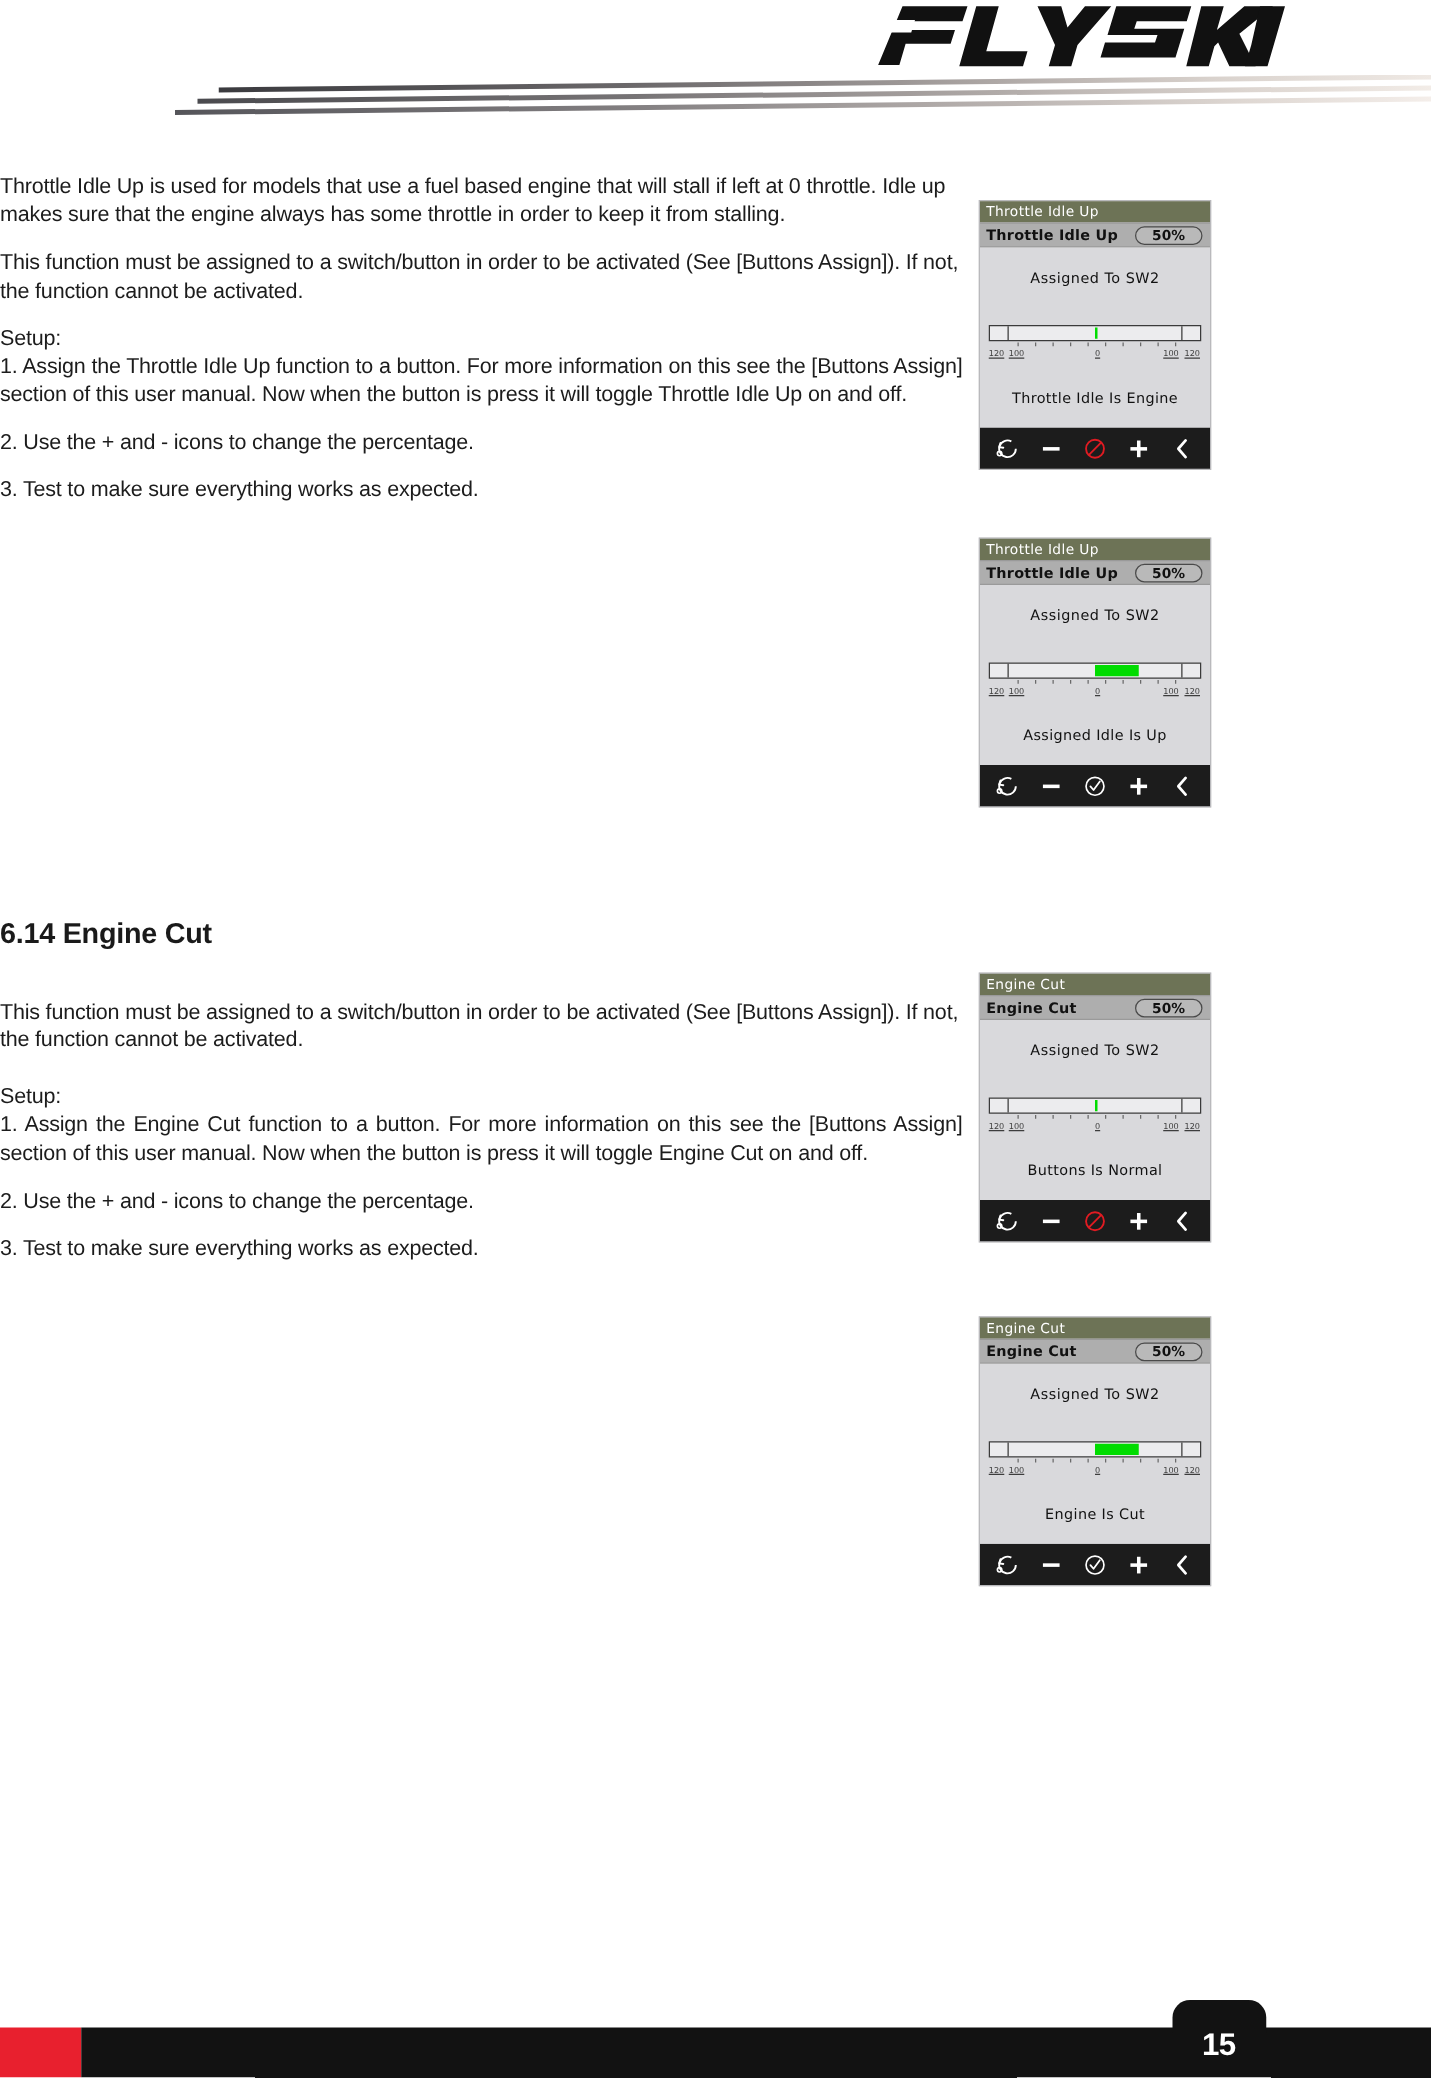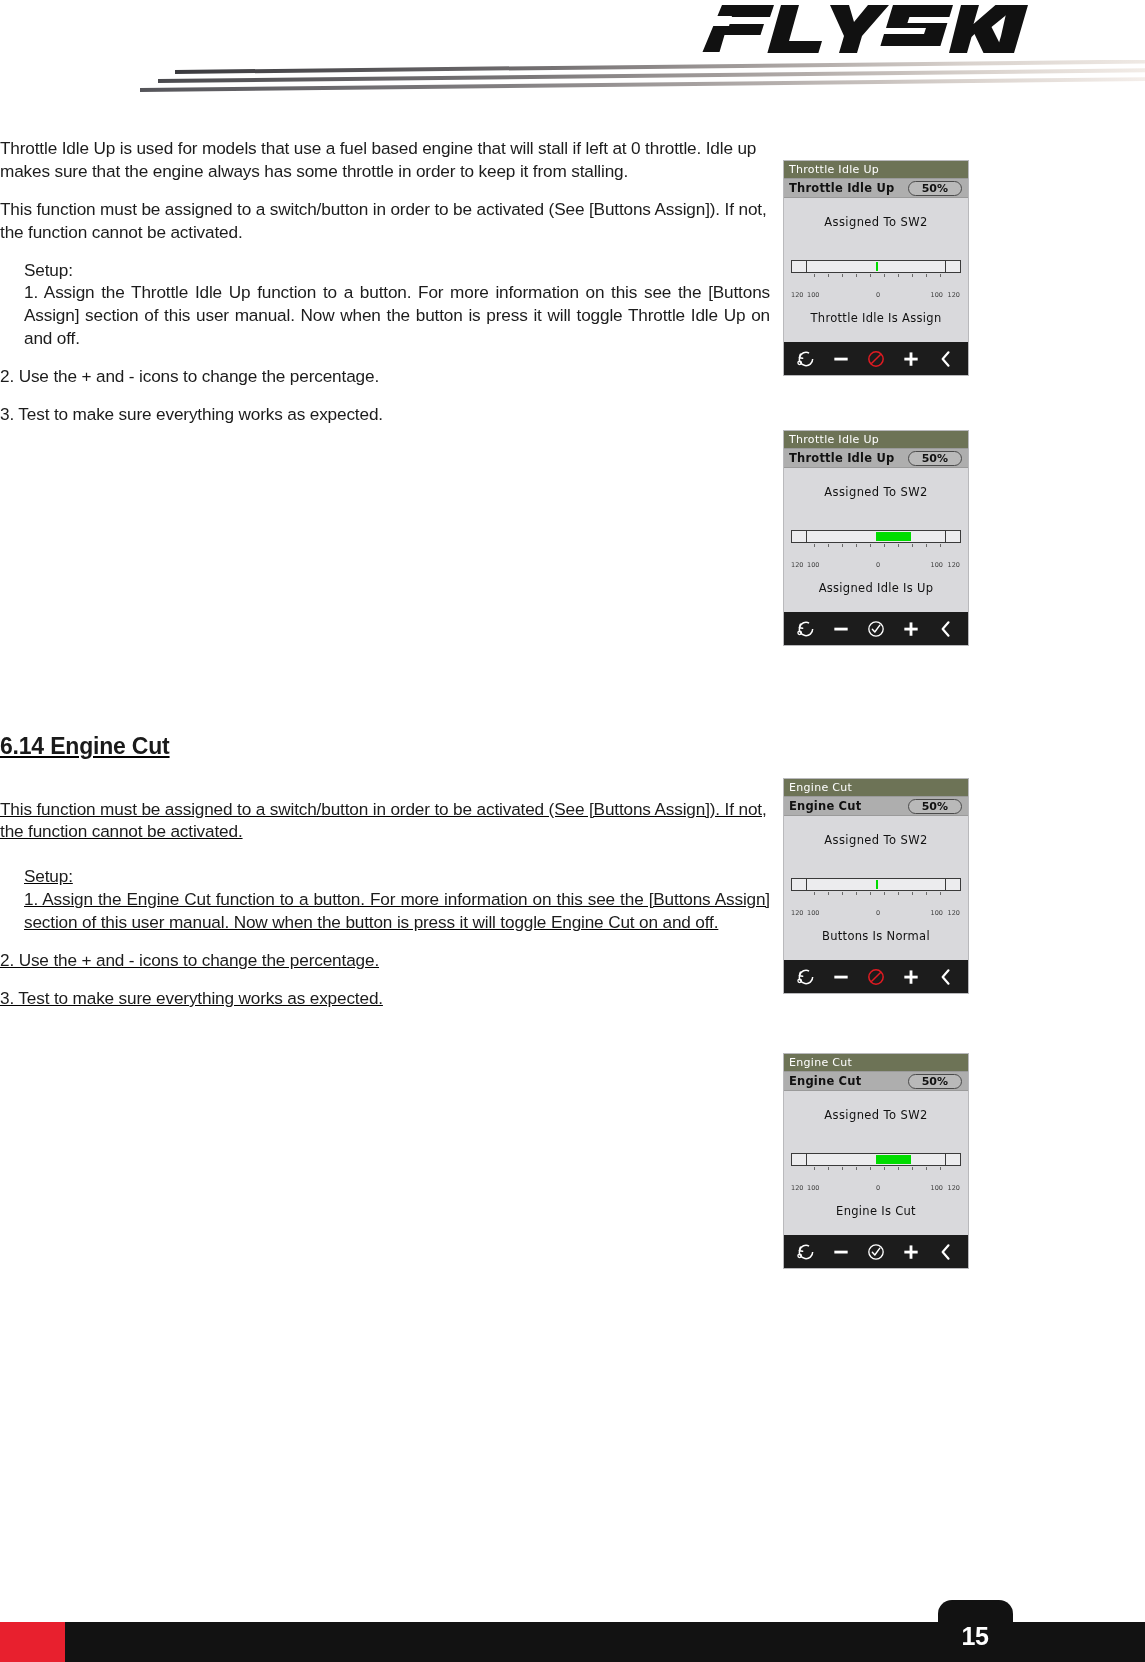--- a/index.html
+++ b/index.html
@@ -65,21 +65,21 @@
     letter-spacing: -0.2px;
     color: #1a1a1a;
     line-height: 1.2;
   }
   p.body {
     font-size: 17.2px;
     line-height: 1.33;
     color: #1c1c1c;
     letter-spacing: -0.15px;
   }
-  p.body.justify { text-align: justify; text-align-last: left; padding-left: 24px; }
+  p.body.justify { text-align: justify; text-align-last: left; }
   .gap-sm { height: 15px; }
   .gap-md { height: 22px; }
 
   
   .lcd {
     position: absolute;
     width: 186px;
     background: #d9d9dc;
     border: 1px solid #b9b9bc;
     font-family: "DejaVu Sans", sans-serif;
@@ -176,21 +176,21 @@
     background: #6a6a6a;
   }
   .scale-nums {
     position: absolute;
     left: 0; right: 0;
     top: 15px;
     height: 10px;
     font-size: 6.5px;
     color: #3d3d3d;
   }
-  .scale-nums span { position: absolute; top: 16px; }
+  .scale-nums span { position: absolute; top: 4px; text-decoration: underline; }
   .status-line {
     position: absolute;
     left: 0; right: 0;
     top: 113px;
     text-align: center;
     font-size: 11.5px;
     color: #111;
     letter-spacing: 0.3px;
   }
   .lcd-iconbar {
@@ -307,21 +307,21 @@
             <i style="left:96%"></i>
         </div>
         <div class="scale-nums">
           <span style="left:0px;">120</span>
           <span style="left:16px;">100</span>
           <span style="left:85px;">0</span>
           <span style="right:18px;">100</span>
           <span style="right:1px;">120</span>
         </div>
       </div>
-      <div class="status-line">Throttle Idle Is Assign</div>
+      <div class="status-line">Throttle Idle Is Engine</div>
     </div>
     <div class="lcd-iconbar">
       <div class="ib">
         <svg width="20" height="20" viewBox="0 0 24 24">
             <path d="M20 12a8 8 0 1 1-4.3-7.1" fill="none" stroke="#fff" stroke-width="1.8"></path>
             <path d="M5.2 6.4 L4 10.4 L8 11" fill="none" stroke="#fff" stroke-width="1.8" stroke-linecap="round" stroke-linejoin="round"></path>
             <circle cx="4.4" cy="16.6" r="2.1" fill="none" stroke="#fff" stroke-width="1.6"></circle>
           </svg>
       </div>
       <div class="ib">
@@ -411,21 +411,21 @@
           </svg>
       </div>
       <div class="ib">
         <svg width="20" height="20" viewBox="0 0 24 24">
             <path d="M15 4 L8 12 L15 20" fill="none" stroke="#fff" stroke-width="2.6" stroke-linecap="round" stroke-linejoin="round"></path>
           </svg>
       </div>
     </div>
   </div>
 
-  <div class="textcol" style="top:733px;text-decoration:underline;">
+  <div class="textcol" style="top:733px;">
     <h2 class="sec-head">6.14 Engine Cut</h2>
     <div class="gap-md"></div>
     <div class="gap-sm"></div>
     <p class="body">This function must be assigned to a switch/button in order to be activated (See [Buttons Assign]). If not, the function cannot be activated.</p>
     <div class="gap-md"></div>
     <p class="body justify" style="white-space:pre-line;">Setup:
 1. Assign the Engine Cut function to a button. For more information on this see the [Buttons Assign] section of this user manual. Now when the button is press it will toggle Engine Cut on and off.</p>
     <div class="gap-sm"></div>
     <p class="body">2. Use the + and - icons to change the percentage.</p>
     <div class="gap-sm"></div>

